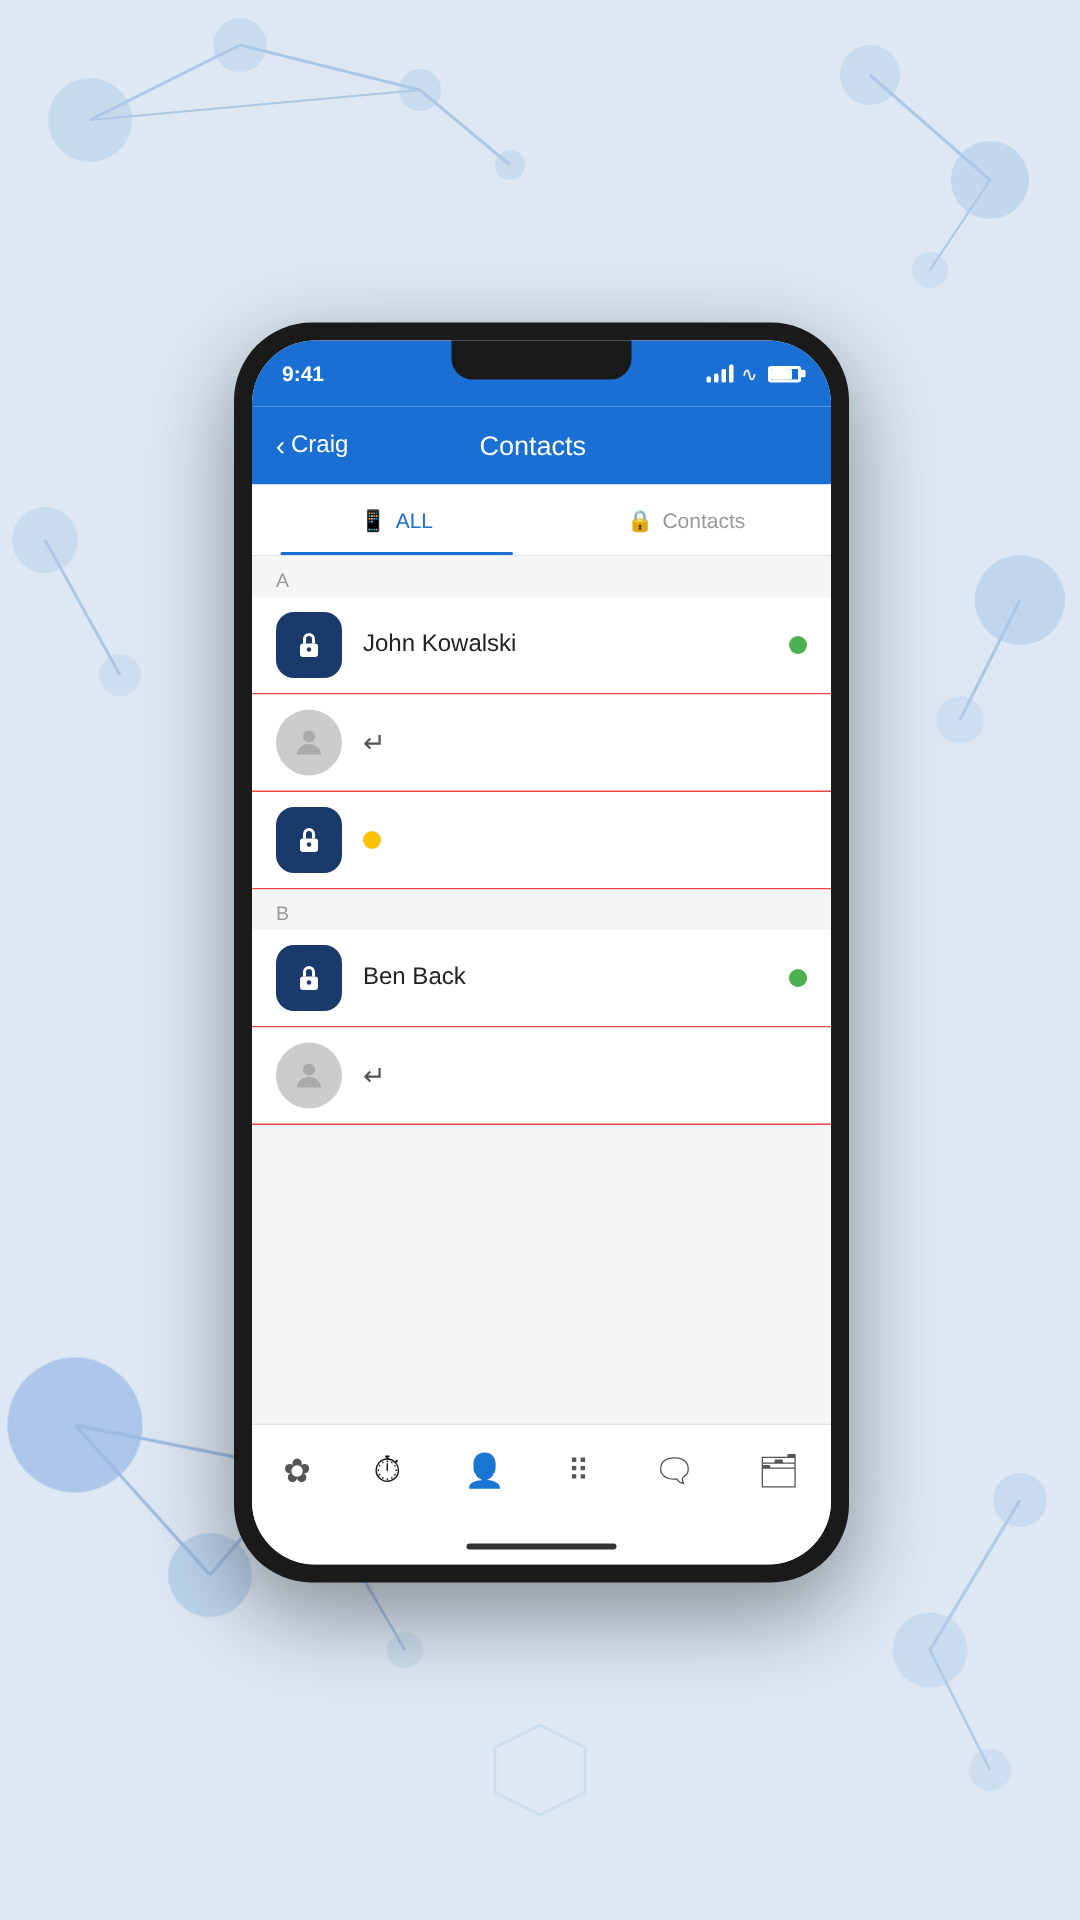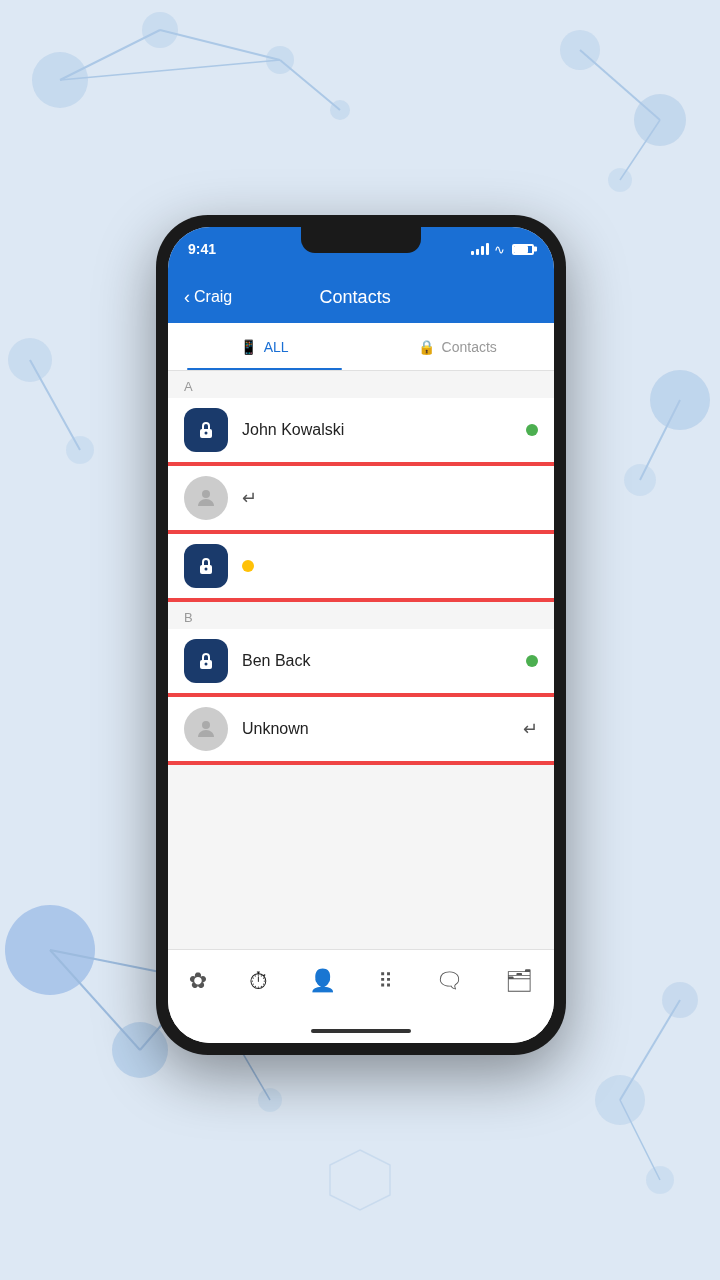--- a/index.html
+++ b/index.html
@@ -204,21 +204,21 @@
       color: #999;
       font-weight: 500;
       background: #f5f5f5;
     }
 
     .contact-item {
       display: flex;
       align-items: center;
       padding: 10px 16px;
       background: #fff;
-      border-bottom: 4px solid #ef4444;
+      border-bottom: 1px solid #ef4444;
       cursor: pointer;
     }
 
     .contact-avatar {
       width: 44px;
       height: 44px;
       border-radius: 50%;
       background: #ccc;
       display: flex;
       align-items: center;
@@ -451,21 +451,20 @@
           <div class="status-dot green"></div>
         </div>
 
         <div class="contact-item">
           <div class="contact-avatar">
             <svg width="24" height="24" viewBox="0 0 24 24">
               <circle cx="12" cy="8" r="4" fill="#aaa"></circle>
               <path d="M4 20c0-4 3.6-7 8-7s8 3 8 7" fill="#aaa"></path>
             </svg>
           </div>
-          <span class="contact-name">Unknown</span>
           <span class="share-icon">↵</span>
         </div>
 
       </div>
     </div>
 
     <div class="bottom-nav">
       <div class="bottom-nav-item">
         <span class="bottom-nav-icon">✿</span>
       </div>

